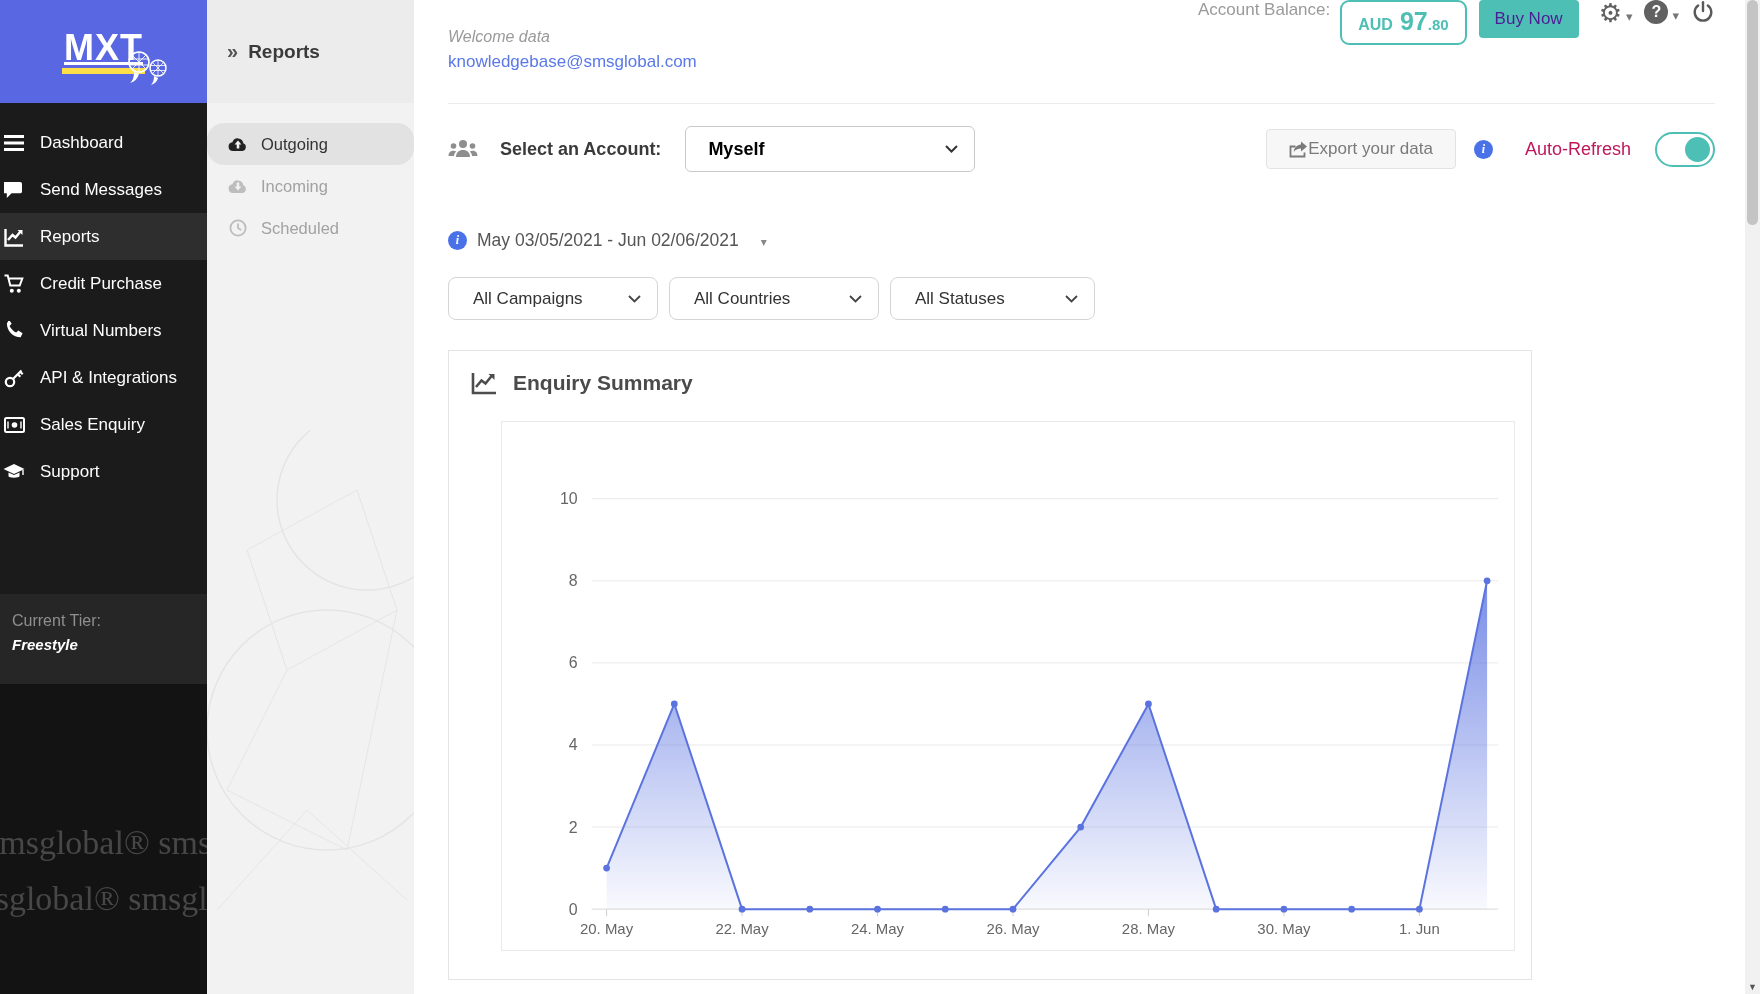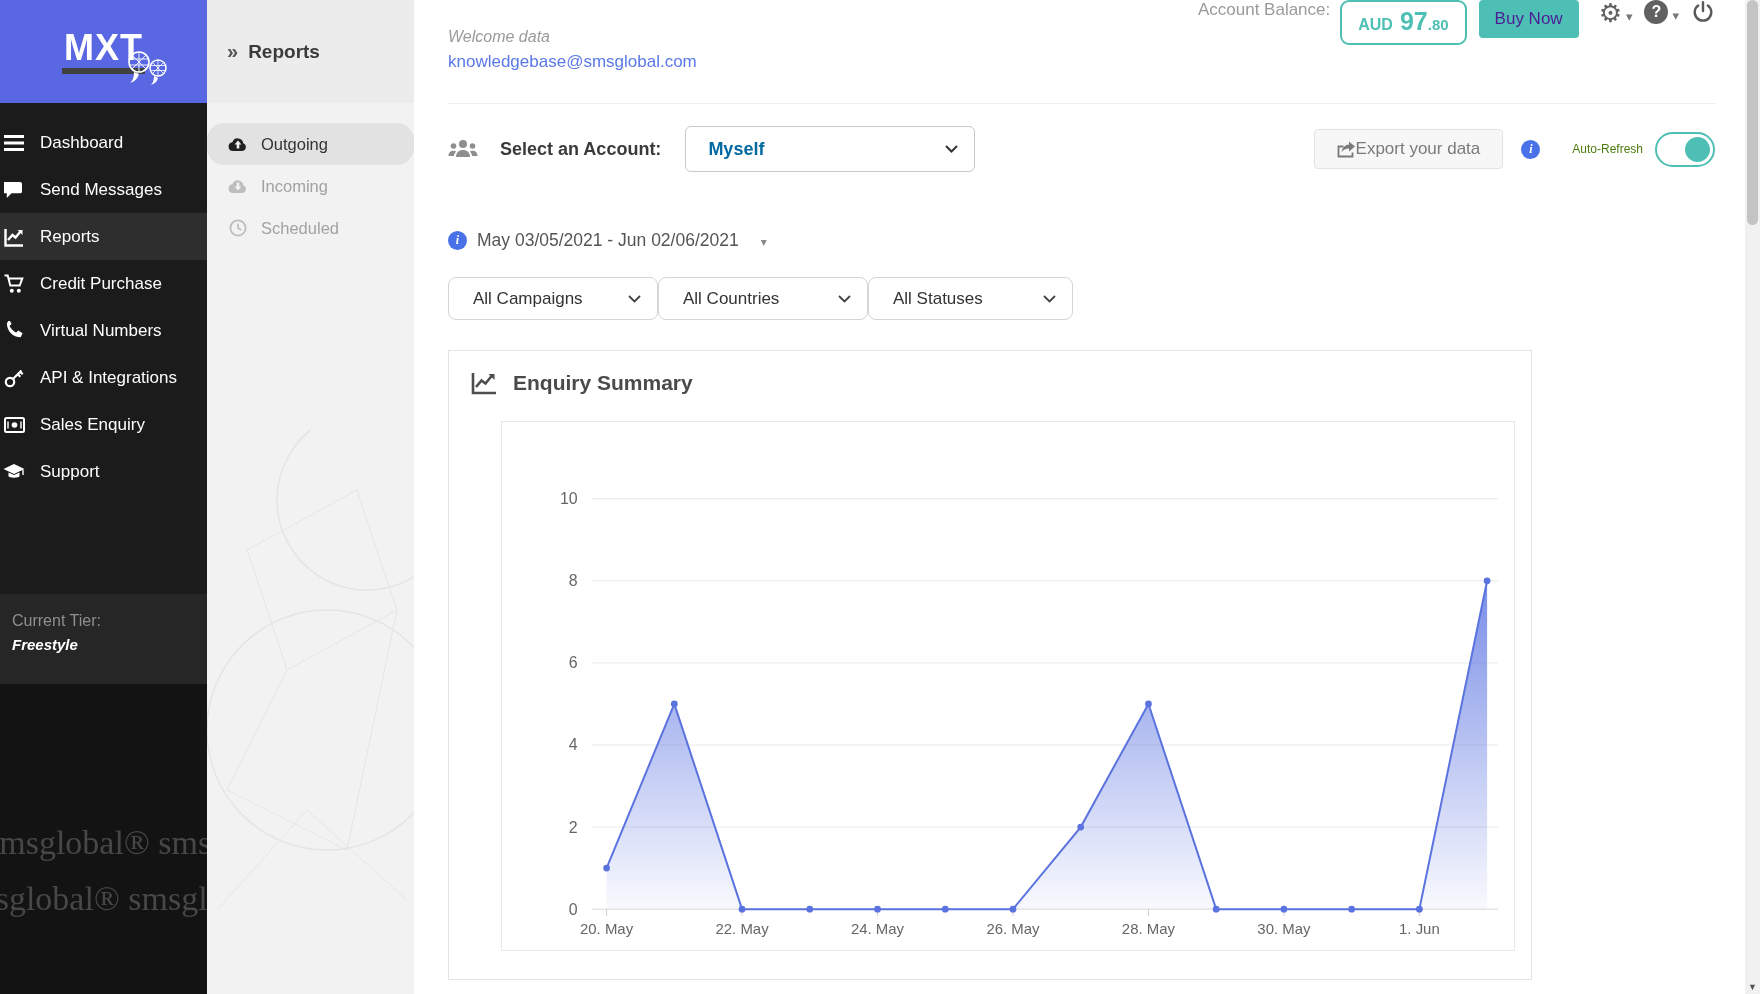--- a/index.html
+++ b/index.html
@@ -3,21 +3,21 @@
 <meta charset="utf-8">
 <style>
   * { box-sizing: border-box; margin: 0; padding: 0; }
   html,body { width:1760px; height:994px; overflow:hidden; }
   body { font-family:"Liberation Sans", sans-serif; background:#fff; position:relative; }
 
   
   .sidebar { position:absolute; left:0; top:0; width:207px; height:100%; background:#1b1b1b; z-index:5; }
   .logo-box { height:103px; background:#5968e2; display:flex; align-items:center; justify-content:center; }
   .logo-inner { position:relative; color:#fff; }
-  .logo-text { font-size:36px; font-weight:bold; letter-spacing:1px; border-bottom:6px solid #404040; padding:0 2px 2px 2px; line-height:1; }
+  .logo-text { font-size:36px; font-weight:bold; letter-spacing:1px; border-bottom:6px solid #fde047; padding:0 2px 2px 2px; line-height:1;text-decoration:underline; }
   .logo-globes { position:absolute; right:-26px; bottom:-12px; }
   .nav { padding-top:16px; }
   .nav-item { display:flex; align-items:center; height:47px; padding:0 2px; color:#fdfdfd; font-size:17px; cursor:pointer; }
   .nav-item.active { background:#2e2e2e; }
   .nav-ico { width:24px; margin-right:14px; display:flex; align-items:center; justify-content:center; flex:0 0 24px; }
   .tier-panel { position:absolute; top:594px; left:0; width:100%; height:90px; background:#262626; padding:18px 0 0 12px; }
   .tier-label { color:#8f8f8f; font-size:16px; }
   .tier-value { color:#fff; font-size:15px; font-style:italic; font-weight:bold; margin-top:6px; }
   .sidebar-bottom { position:absolute; top:684px; bottom:0; left:0; width:100%; background:#131313; overflow:hidden; }
   .wm-line { position:absolute; white-space:nowrap; font-family:"Liberation Serif", serif; color:#474747; font-size:34px; }
@@ -49,37 +49,37 @@
   .hdr-ico { display:flex; align-items:center; color:#616161; cursor:pointer; }
   .gear-glyph { font-size:26px; font-family:"DejaVu Sans", sans-serif; line-height:1; }
   .caret { font-size:13px; color:#777; margin:6px 12px 0 4px; }
   .q-circle { width:24px; height:24px; border-radius:50%; background:#616161; color:#fff; font-weight:bold; font-size:16px; display:flex; align-items:center; justify-content:center; }
   .hdr-divider { position:absolute; top:103px; left:34px; right:30px; border-bottom:1px solid #ececec; }
 
   
   .acct-row { position:absolute; left:34px; top:126px; height:46px; display:flex; align-items:center;gap:12px; }
   .acct-label { font-size:18px; font-weight:bold; color:#3a3a3a; margin:0 12px 0 10px; }
   .select-box { position:relative; width:290px; height:46px; border:1px solid #c9c9c9; border-radius:6px; background:#fff; display:flex; align-items:center; padding:0 40px 0 22px; cursor:pointer; }
-  .select-box .sel-val { font-size:18px; font-weight:bold; color:#0369a1; }
+  .select-box .sel-val { font-size:18px; font-weight:bold; color:#000000; }
   .sel-chev { position:absolute; right:16px; top:50%; margin-top:-4px; }
   .right-controls { position:absolute; right:30px; top:128px; height:42px; display:flex; align-items:center; }
   .export-btn { display:flex; align-items:center; gap:0; background:#f7f7f7; border:1px solid #e3e3e3; border-radius:4px; color:#7a7a7a; font-size:17px; padding:9px 22px; cursor:pointer; font-family:inherit; }
   .info-circle { width:19px; height:19px; border-radius:50%; background:#4a72e8; color:#fff; font-size:12px; font-weight:bold; font-style:italic; display:flex; align-items:center; justify-content:center; font-family:"Liberation Serif", serif; }
   .exp-info { margin-left:18px; }
-  .ar-label { font-size:12px; color:#4d7c0f; margin:0 12px 0 32px; }
+  .ar-label { font-size:18px; color:#be185d; margin:0 24px 0 32px; }
   .toggle { position:relative; width:60px; height:35px; border:2px solid #4ebfb4; border-radius:18px; background:#fff; cursor:pointer; }
   .toggle .knob { position:absolute; right:3px; top:3px; width:25px; height:25px; border-radius:50%; background:#4ebfb4; }
 
   
   .date-row { position:absolute; left:34px; top:230px; display:flex; align-items:center; cursor:pointer; }
   .date-text { font-size:17.5px; color:#555; margin-left:10px; }
   .date-caret { font-size:12px; color:#888; margin-left:22px; margin-top:3px; }
 
   
-  .filters { position:absolute; left:34px; top:277px; display:flex; gap:0; }
+  .filters { position:absolute; left:34px; top:277px; display:flex; gap:11px; }
   .filter-sel { position:relative; width:210px; height:43px; border:1px solid #d5d5d5; border-radius:8px; background:#fff; display:flex; align-items:center; padding:0 36px 0 24px; cursor:pointer; }
   .filter-sel .sel-val { font-size:17px; color:#333; }
   .filter-sel:last-child { width:205px; }
 
   
   .card { position:absolute; left:34px; right:213px; top:350px; bottom:14px; border:1px solid #e4e4e4; background:#fff; }
   .card-header { display:flex; align-items:center; padding:20px 0 0 22px; color:#4d4d4d; }
   .card-title { font-size:21px; font-weight:bold; margin-left:16px; color:#4a4a4a; }
   .chart-box { position:absolute; left:52px; right:16px; top:70px; height:530px; border:1px solid #e9e9e9; background:#fff; }
   .chart-box svg { display:block; width:100%; height:100%; }

